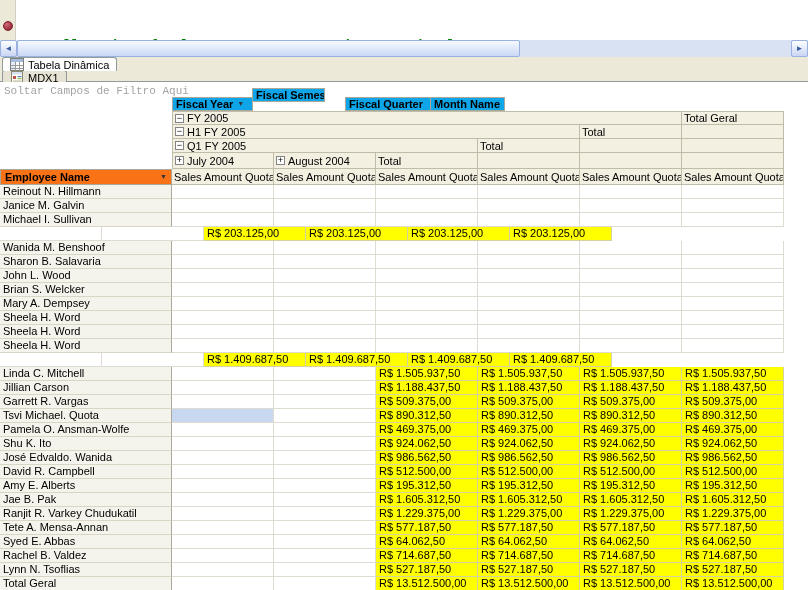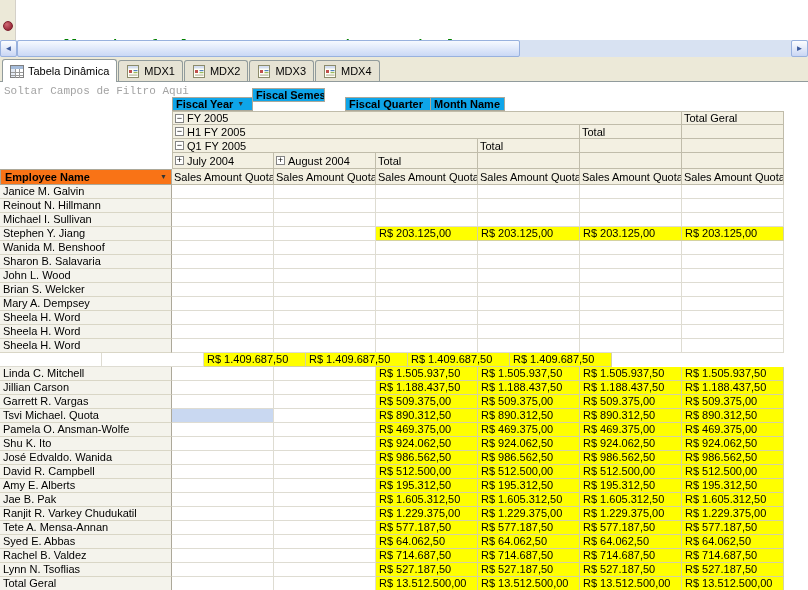--- a/index.html
+++ b/index.html
@@ -21,21 +21,21 @@
   
   .hscroll { position:absolute; top:40px; left:0; width:808px; height:17px; background:#D8E2F2; display:flex; }
   .sb-btn { width:17px; height:17px; flex:none; background:linear-gradient(#FDFEFF,#C9D6F4);
     border:1px solid #98B1DE; border-radius:2px; color:#3D5C9E; font-size:8px; line-height:15px; text-align:center; }
   .sb-track { flex:1; position:relative; }
   .sb-thumb { position:absolute; left:0; top:0; width:503px; height:17px;
     background:linear-gradient(#F6F9FF,#CAD8F5); border:1px solid #98B1DE; border-radius:2px; }
 
   
   .tabstrip { position:absolute; top:57px; left:0; width:808px; height:25px; background:var(--tab-strip-bg,#ECE9D8);
-    border-bottom:1px solid #919B9C; display:flex; align-items:flex-end; padding-left:2px; }
+    border-bottom:1px solid #919B9C; display:flex; align-items:flex-start; padding-left:2px;flex-direction:column; }
   .tab { height:21px; display:flex; align-items:center; gap:4px; padding:0 7px; margin-right:1px;
     border:1px solid #919B9C; border-bottom:none; border-radius:3px 3px 0 0; background:#E6E3D4; font-size:11px; color:#000; }
   .tab.active { background:#fff; height:23px; margin-bottom:-1px; position:relative; z-index:2; }
   .tabicon { width:14px; height:13px; flex:none; display:inline-block; }
 
   
   .pivot { position:absolute; top:82px; left:0; width:808px; height:508px; background:#fff; overflow:hidden; }
   .filter-hint { position:absolute; top:3px; left:4px; font-size:11px; color:#A3A3A3;font-family:Liberation Mono, monospace; }
 
   .fieldbtn { position:absolute; height:14px; background:#0ea5e9; border:1px solid #ACA899;
@@ -240,48 +240,47 @@
       </div>
     <div class="hcell mcell hc-m5">
         <span>Sales Amount Quota</span>
       </div>
     <div class="hcell mcell hc-m6">
         <span>Sales Amount Quota</span>
       </div>
 
     <div class="rows" id="rows">
         <div class="prow">
+          <div class="rlabel">Reinout N. Hillmann</div>
+          <div class="dcell"></div>
+          <div class="dcell"></div>
+          <div class="dcell"></div>
+          <div class="dcell"></div>
+          <div class="dcell"></div>
+          <div class="dcell"></div>
+        </div>
+        <div class="prow">
           <div class="rlabel">Janice M. Galvin</div>
           <div class="dcell"></div>
           <div class="dcell"></div>
           <div class="dcell"></div>
           <div class="dcell"></div>
           <div class="dcell"></div>
           <div class="dcell"></div>
         </div>
         <div class="prow">
-          <div class="rlabel">Reinout N. Hillmann</div>
-          <div class="dcell"></div>
-          <div class="dcell"></div>
-          <div class="dcell"></div>
-          <div class="dcell"></div>
-          <div class="dcell"></div>
-          <div class="dcell"></div>
-        </div>
-        <div class="prow">
           <div class="rlabel">Michael I. Sullivan</div>
           <div class="dcell"></div>
           <div class="dcell"></div>
           <div class="dcell"></div>
           <div class="dcell"></div>
           <div class="dcell"></div>
           <div class="dcell"></div>
         </div>
         <div class="prow">
-          <div class="rlabel">Stephen Y. Jiang</div>
           <div class="dcell"></div>
           <div class="dcell"></div>
           <div class="dcell yellow">R$ 203.125,00</div>
           <div class="dcell yellow">R$ 203.125,00</div>
           <div class="dcell yellow">R$ 203.125,00</div>
           <div class="dcell yellow">R$ 203.125,00</div>
         </div>
         <div class="prow">
           <div class="rlabel">Wanida M. Benshoof</div>
           <div class="dcell"></div>

